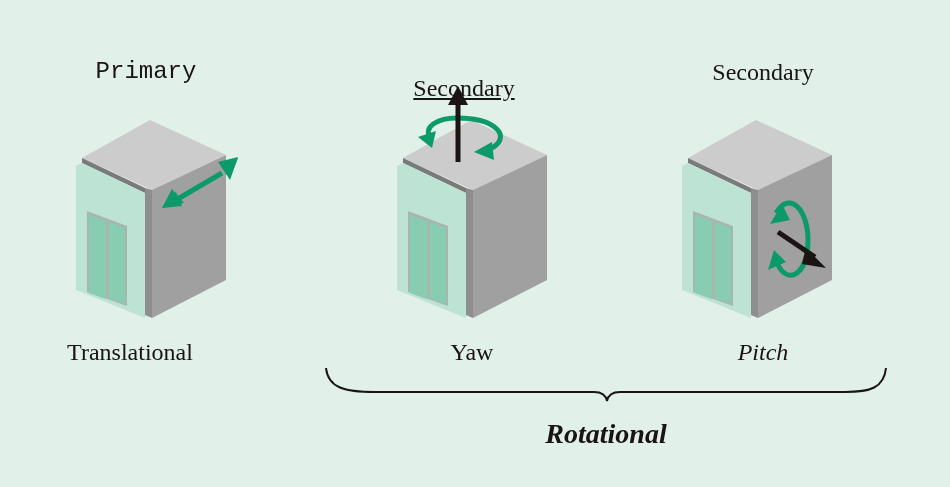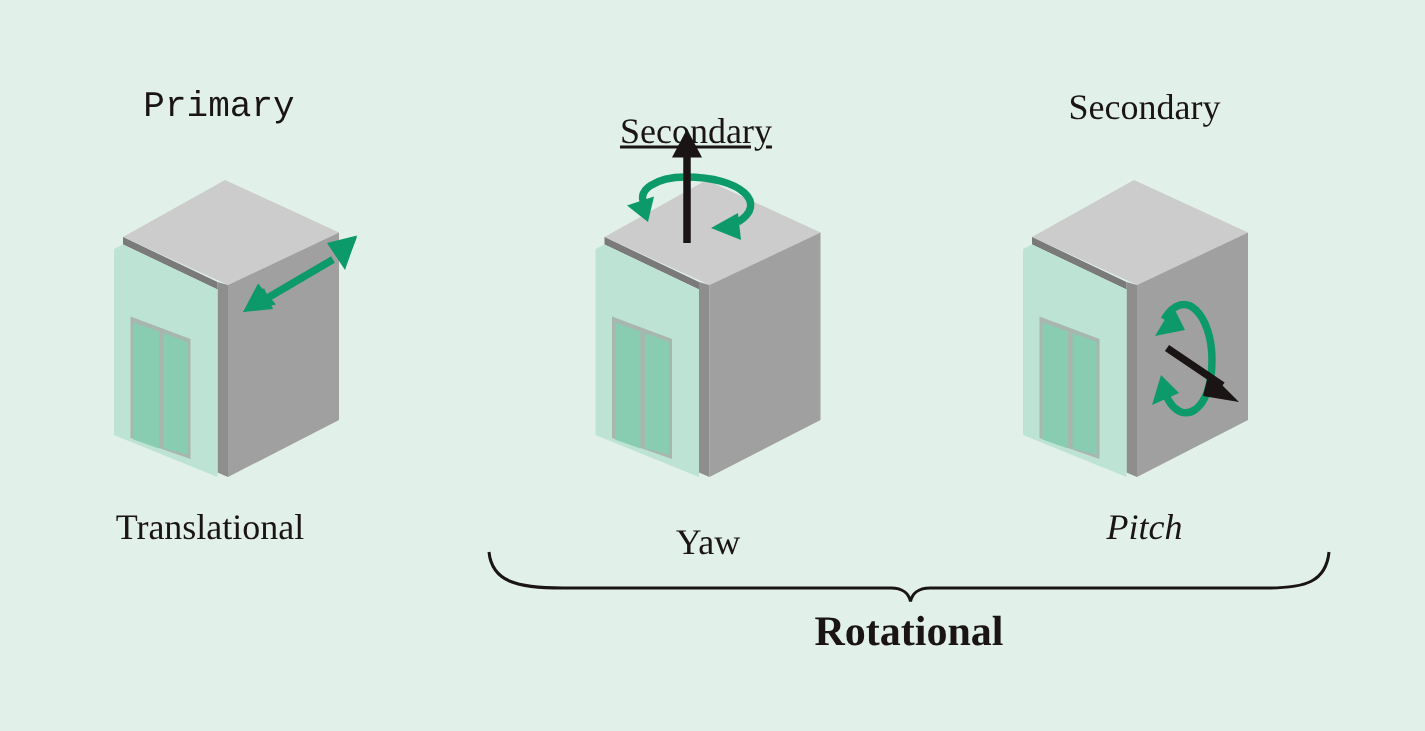--- a/index.html
+++ b/index.html
@@ -8,25 +8,25 @@
   .bold{font-weight:bold;font-size:28px;}
   svg{position:absolute;left:0;top:0;}
 </style>
 </head>
 <body>
 
 <div class="lbl" style="left:26px;top:60px;font-family:Liberation Mono, monospace;">Primary</div>
 <div class="lbl" style="left:344px;top:76px;text-decoration:underline;">Secondary</div>
 <div class="lbl" style="left:643px;top:60px;">Secondary</div>
 
-<div class="lbl" style="left:20px;top:340px;text-align:center;">Translational</div>
-<div class="lbl" style="left:352px;top:340px;margin-top:10px;">Yaw</div>
+<div class="lbl" style="left:10px;top:340px;text-align:center;">Translational</div>
+<div class="lbl" style="left:352px;top:340px;">Yaw</div>
 <div class="lbl" style="left:643px;top:340px;font-style:italic;">Pitch</div>
 
-<div class="lbl bold" style="left:486px;top:408px;">Rotational</div>
+<div class="lbl bold" style="left:486px;top:420px;font-style:italic;">Rotational</div>
 
 <svg width="950" height="487">
   <defs>
     <g id="bldg">
 
       <polygon points="82,158 150,120 226,155 152,190" fill="#cccccc"></polygon>
 
       <polygon points="152,190 226,155 226,280 152,318" fill="#a0a0a0"></polygon>
 
       <polygon points="145,188 152,190 152,318 145,315" fill="#8e8e8e"></polygon>

